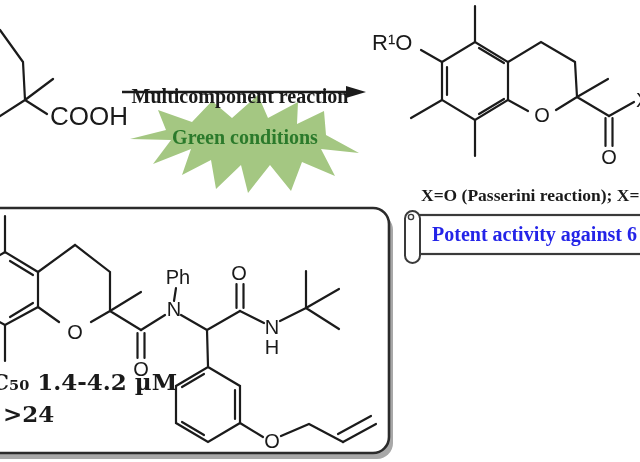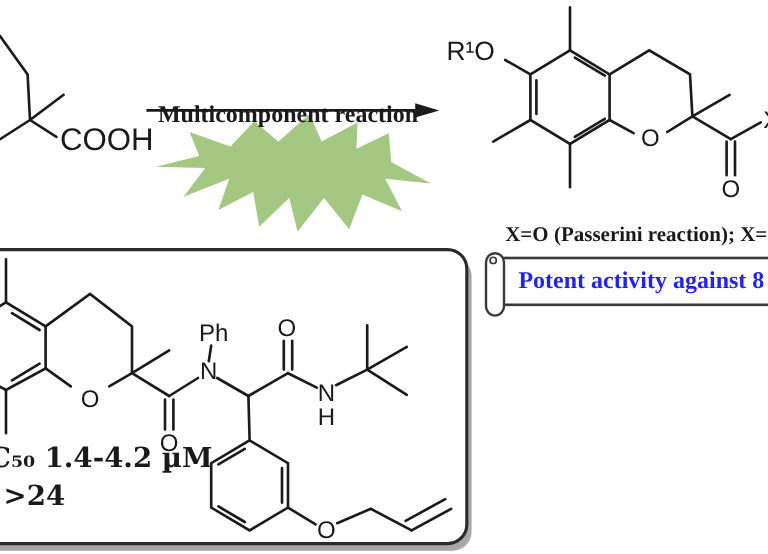--- a/index.html
+++ b/index.html
@@ -92,20 +92,21 @@
 
     <g>
       <rect x="418" y="215" width="232" height="39" fill="#ffffff" stroke="#3a3a3a" stroke-width="2.2"></rect>
       <rect x="405" y="211" width="15" height="52" rx="7.5" fill="#ffffff" stroke="#3a3a3a" stroke-width="2"></rect>
       <circle cx="411" cy="217" r="2.6" fill="none" stroke="#3a3a3a" stroke-width="1.4"></circle>
     </g>
   </svg>
 
   <div class="txt serifb mcr" style="left:120px;top:49px;margin-top:36px;">Multicomponent reaction</div>
 
+  <div class="txt serifb green-label" style="left:145px;top:126px;">Green conditions</div>
 
   <div class="txt serifb xnote" style="left:421px;top:185px;">X=O (Passerini reaction); X=</div>
 
   <div class="txt ic50" style="left:-20px;top:368px;">IC₅₀ 1.4-4.2 µM</div>
   <div class="txt ic50" style="left:3px;top:400px;">&gt;24</div>
 
-  <div class="txt serifb banner-text" style="left:432px;top:223px;">Potent activity against 8</div>
+  <div class="txt serifb banner-text" style="left:432px;top:223px;">Potent activity against 6</div>
 </div>
 
 </body></html>

